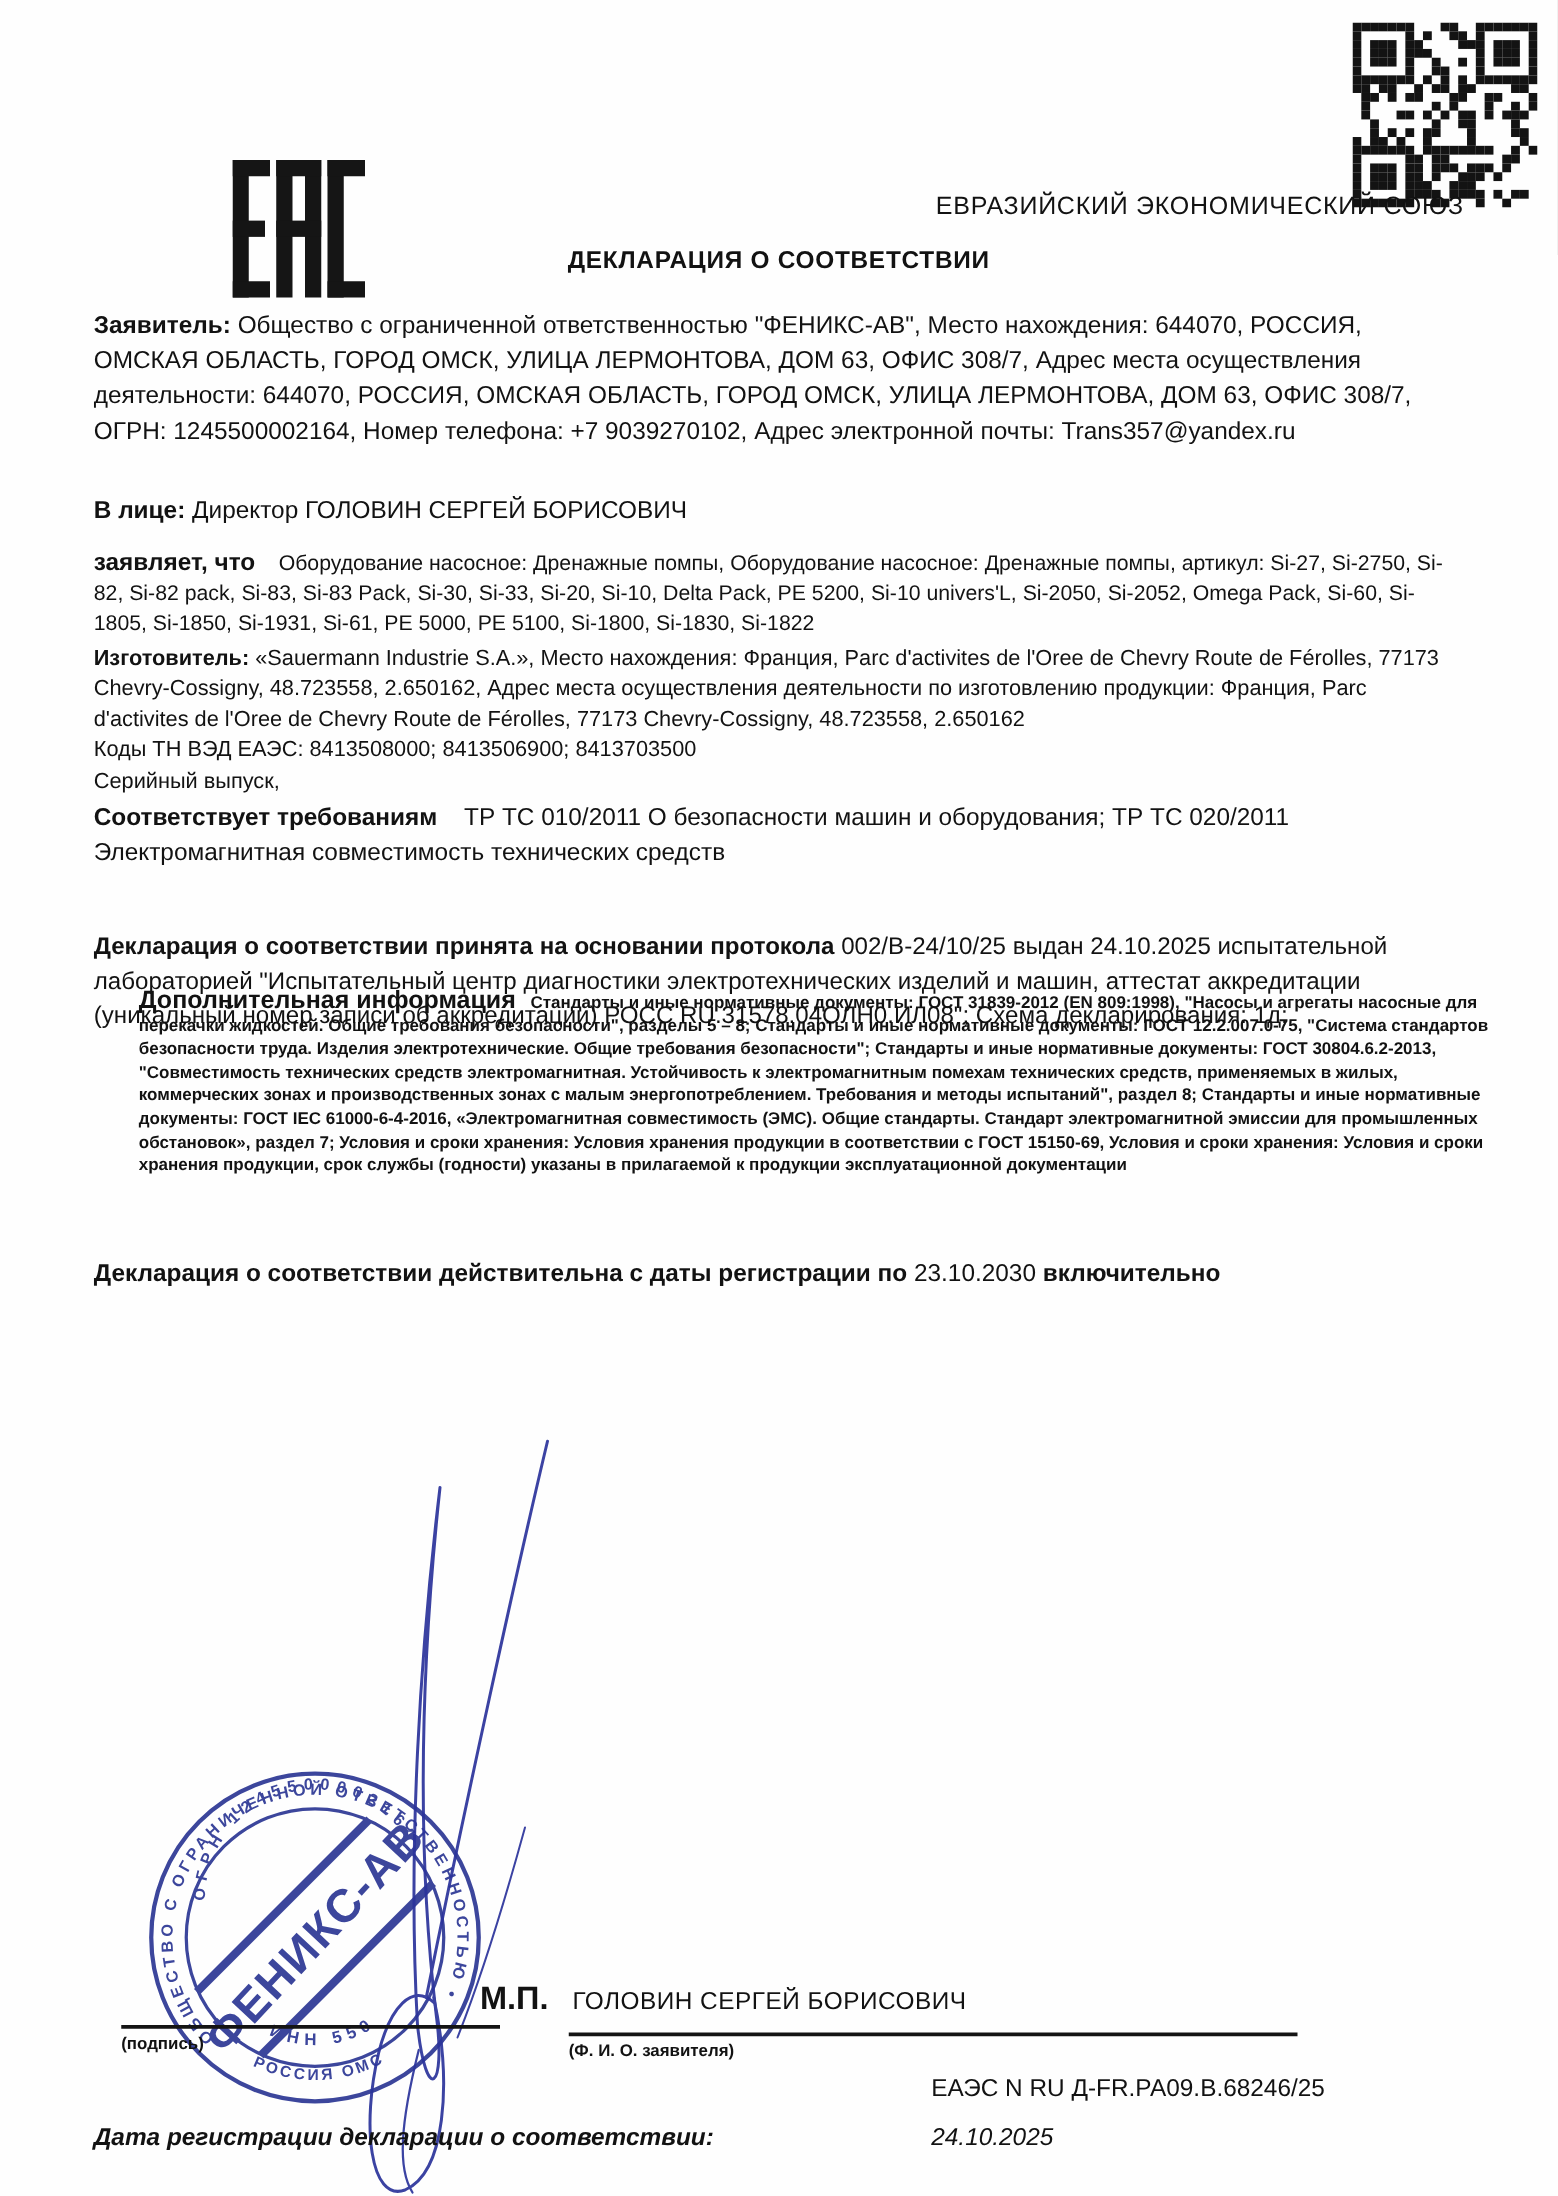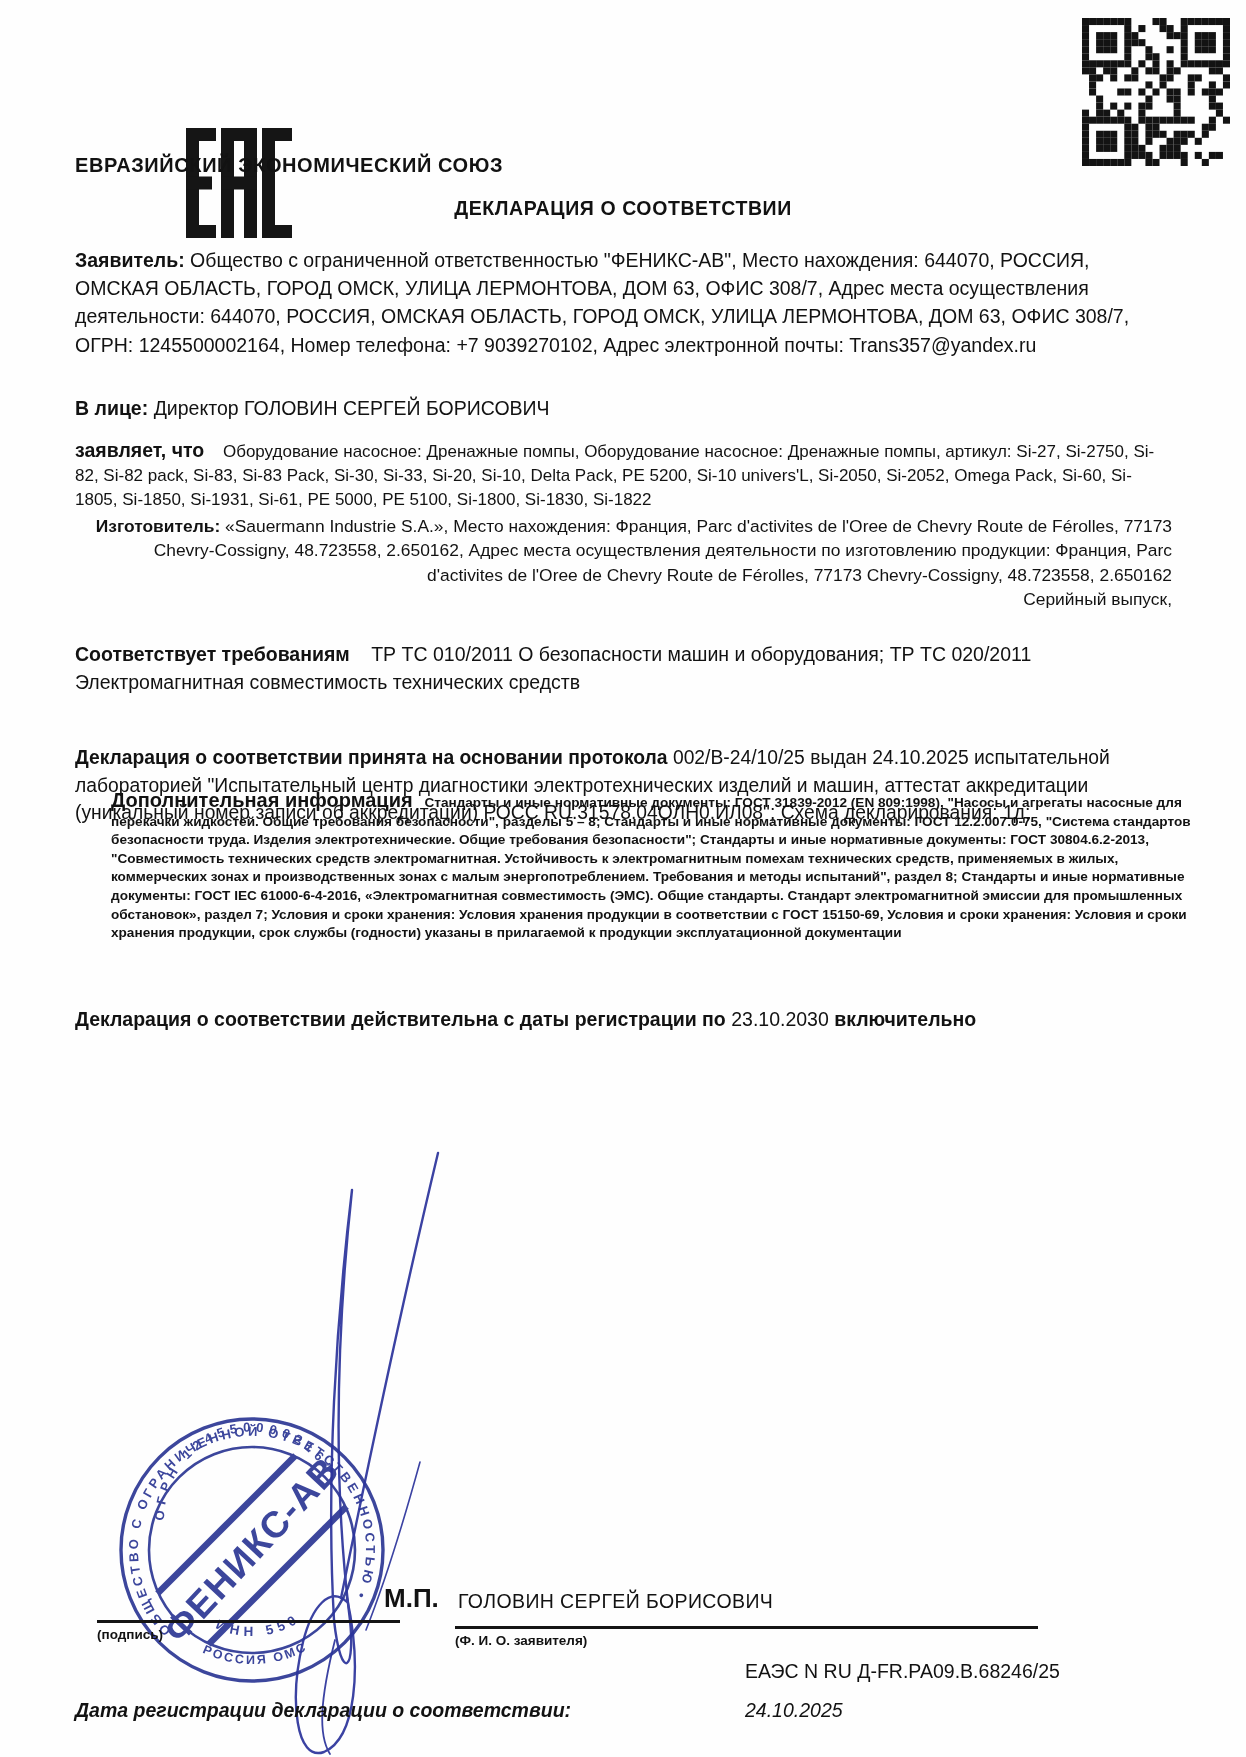--- a/index.html
+++ b/index.html
@@ -4,32 +4,32 @@
 <style>
   html,body{margin:0;padding:0;background:#e8e8e8;}
   .page{
     position:relative;width:1246px;height:1757px;margin:0 auto;
     background:#fefefe;overflow:hidden;
     font-family:"Liberation Sans","DejaVu Sans",sans-serif;
     color:#121212;
   }
   .abs{position:absolute;}
   
-  .union-title{left:75px;top:154px;width:1096px;text-align:left;
-    font-size:20px;font-weight:bold;letter-spacing:.6px;}
+  .union-title{left:75px;top:154px;width:1096px;text-align:right;
+    font-size:20px;font-weight:normal;letter-spacing:.6px;}
   .doc-title{left:75px;top:197px;width:1096px;text-align:center;
     font-size:19.5px;font-weight:bold;letter-spacing:.6px;}
   
   .para{left:75px;width:1097px;font-size:19.5px;line-height:28.2px;text-align:left;}
   .para .lbl{font-weight:bold;}
   .p-applicant{top:246px;}
   .p-inperson{top:394px;}
   .p-declares{top:438px;font-size:17px;line-height:24px;}
   .p-declares .lbl{font-size:19.5px;padding-right:14px;}
-  .p-manufacturer{top:514px;font-size:17.4px;line-height:24.4px;text-align:right;}
+  .p-manufacturer{top:514px;font-size:17.4px;line-height:24.4px;}
   .p-compliance{top:640px;line-height:28px;}
   .p-compliance .lbl{padding-right:16px;}
   .p-basis{top:744px;font-size:19.3px;line-height:27.6px;}
   .p-additional{top:791px;font-size:13.6px;line-height:18.6px;font-weight:bold;margin-left:36px;}
   .p-additional .lbl{font-size:20px;padding-right:8px;}
   .p-additional .smalltxt{font-weight:bold;}
   .p-validity{top:1005px;font-weight:bold;line-height:29px;}
   .p-validity .date{font-weight:normal;}
   
   .mp{left:384px;top:1583px;font-size:26px;font-weight:bold;}
@@ -318,20 +318,21 @@
   <div class="abs para p-declares">
     <span class="lbl">заявляет, что</span>
     <span>Оборудование насосное: Дренажные помпы, Оборудование насосное: Дренажные помпы, артикул: Si-27, Si-2750, Si-82, Si-82 pack, Si-83, Si-83 Pack, Si-30, Si-33, Si-20, Si-10, Delta Pack, PE 5200, Si-10 univers'L, Si-2050, Si-2052, Omega Pack, Si-60, Si-1805, Si-1850, Si-1931, Si-61, PE 5000, PE 5100, Si-1800, Si-1830, Si-1822</span>
   </div>
 
   <div class="abs para p-manufacturer">
     <div>
       <span class="lbl">Изготовитель:</span>
       <span>«Sauermann Industrie S.A.», Место нахождения: Франция, Parc d'activites de l'Oree de Chevry Route de Férolles, 77173 Chevry-Cossigny, 48.723558, 2.650162, Адрес места осуществления деятельности по изготовлению продукции: Франция, Parc d'activites de l'Oree de Chevry Route de Férolles, 77173 Chevry-Cossigny, 48.723558, 2.650162</span>
     </div>
+    <div>Коды ТН ВЭД ЕАЭС: 8413508000; 8413506900; 8413703500</div>
     <div>Серийный выпуск,</div>
   </div>
 
   <div class="abs para p-compliance">
     <span class="lbl">Соответствует требованиям</span>
     <span>ТР ТС 010/2011 О безопасности машин и оборудования; ТР ТС 020/2011 Электромагнитная совместимость технических средств</span>
   </div>
 
   <div class="abs para p-basis">
     <span class="lbl">Декларация о соответствии принята на основании протокола</span>

